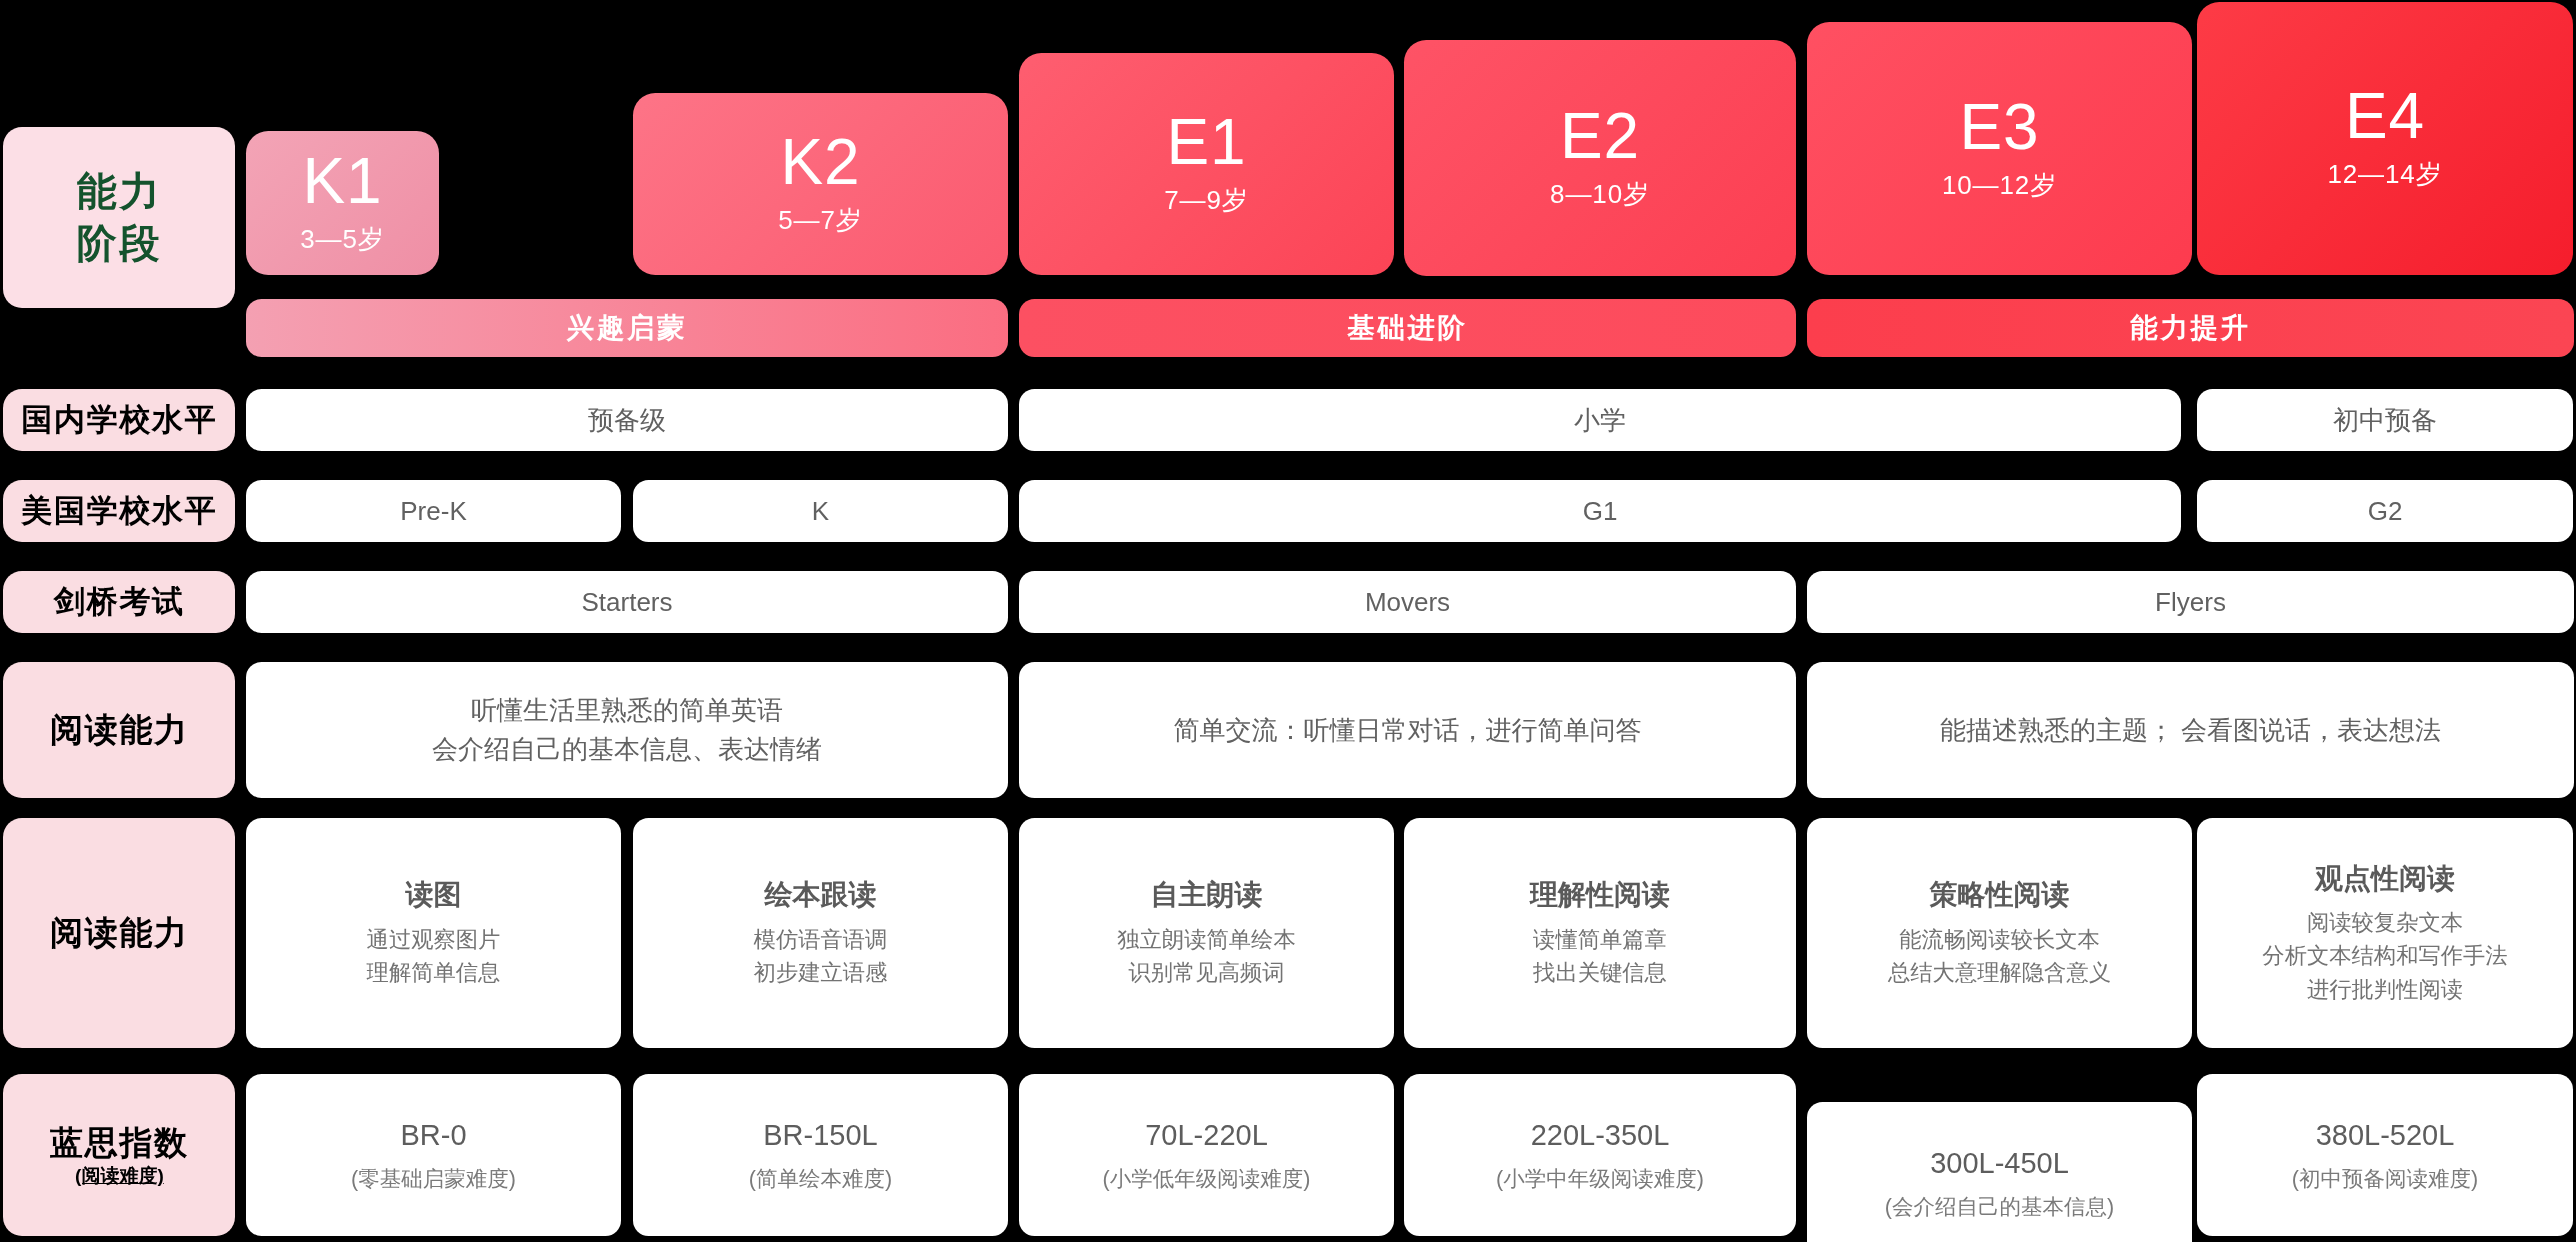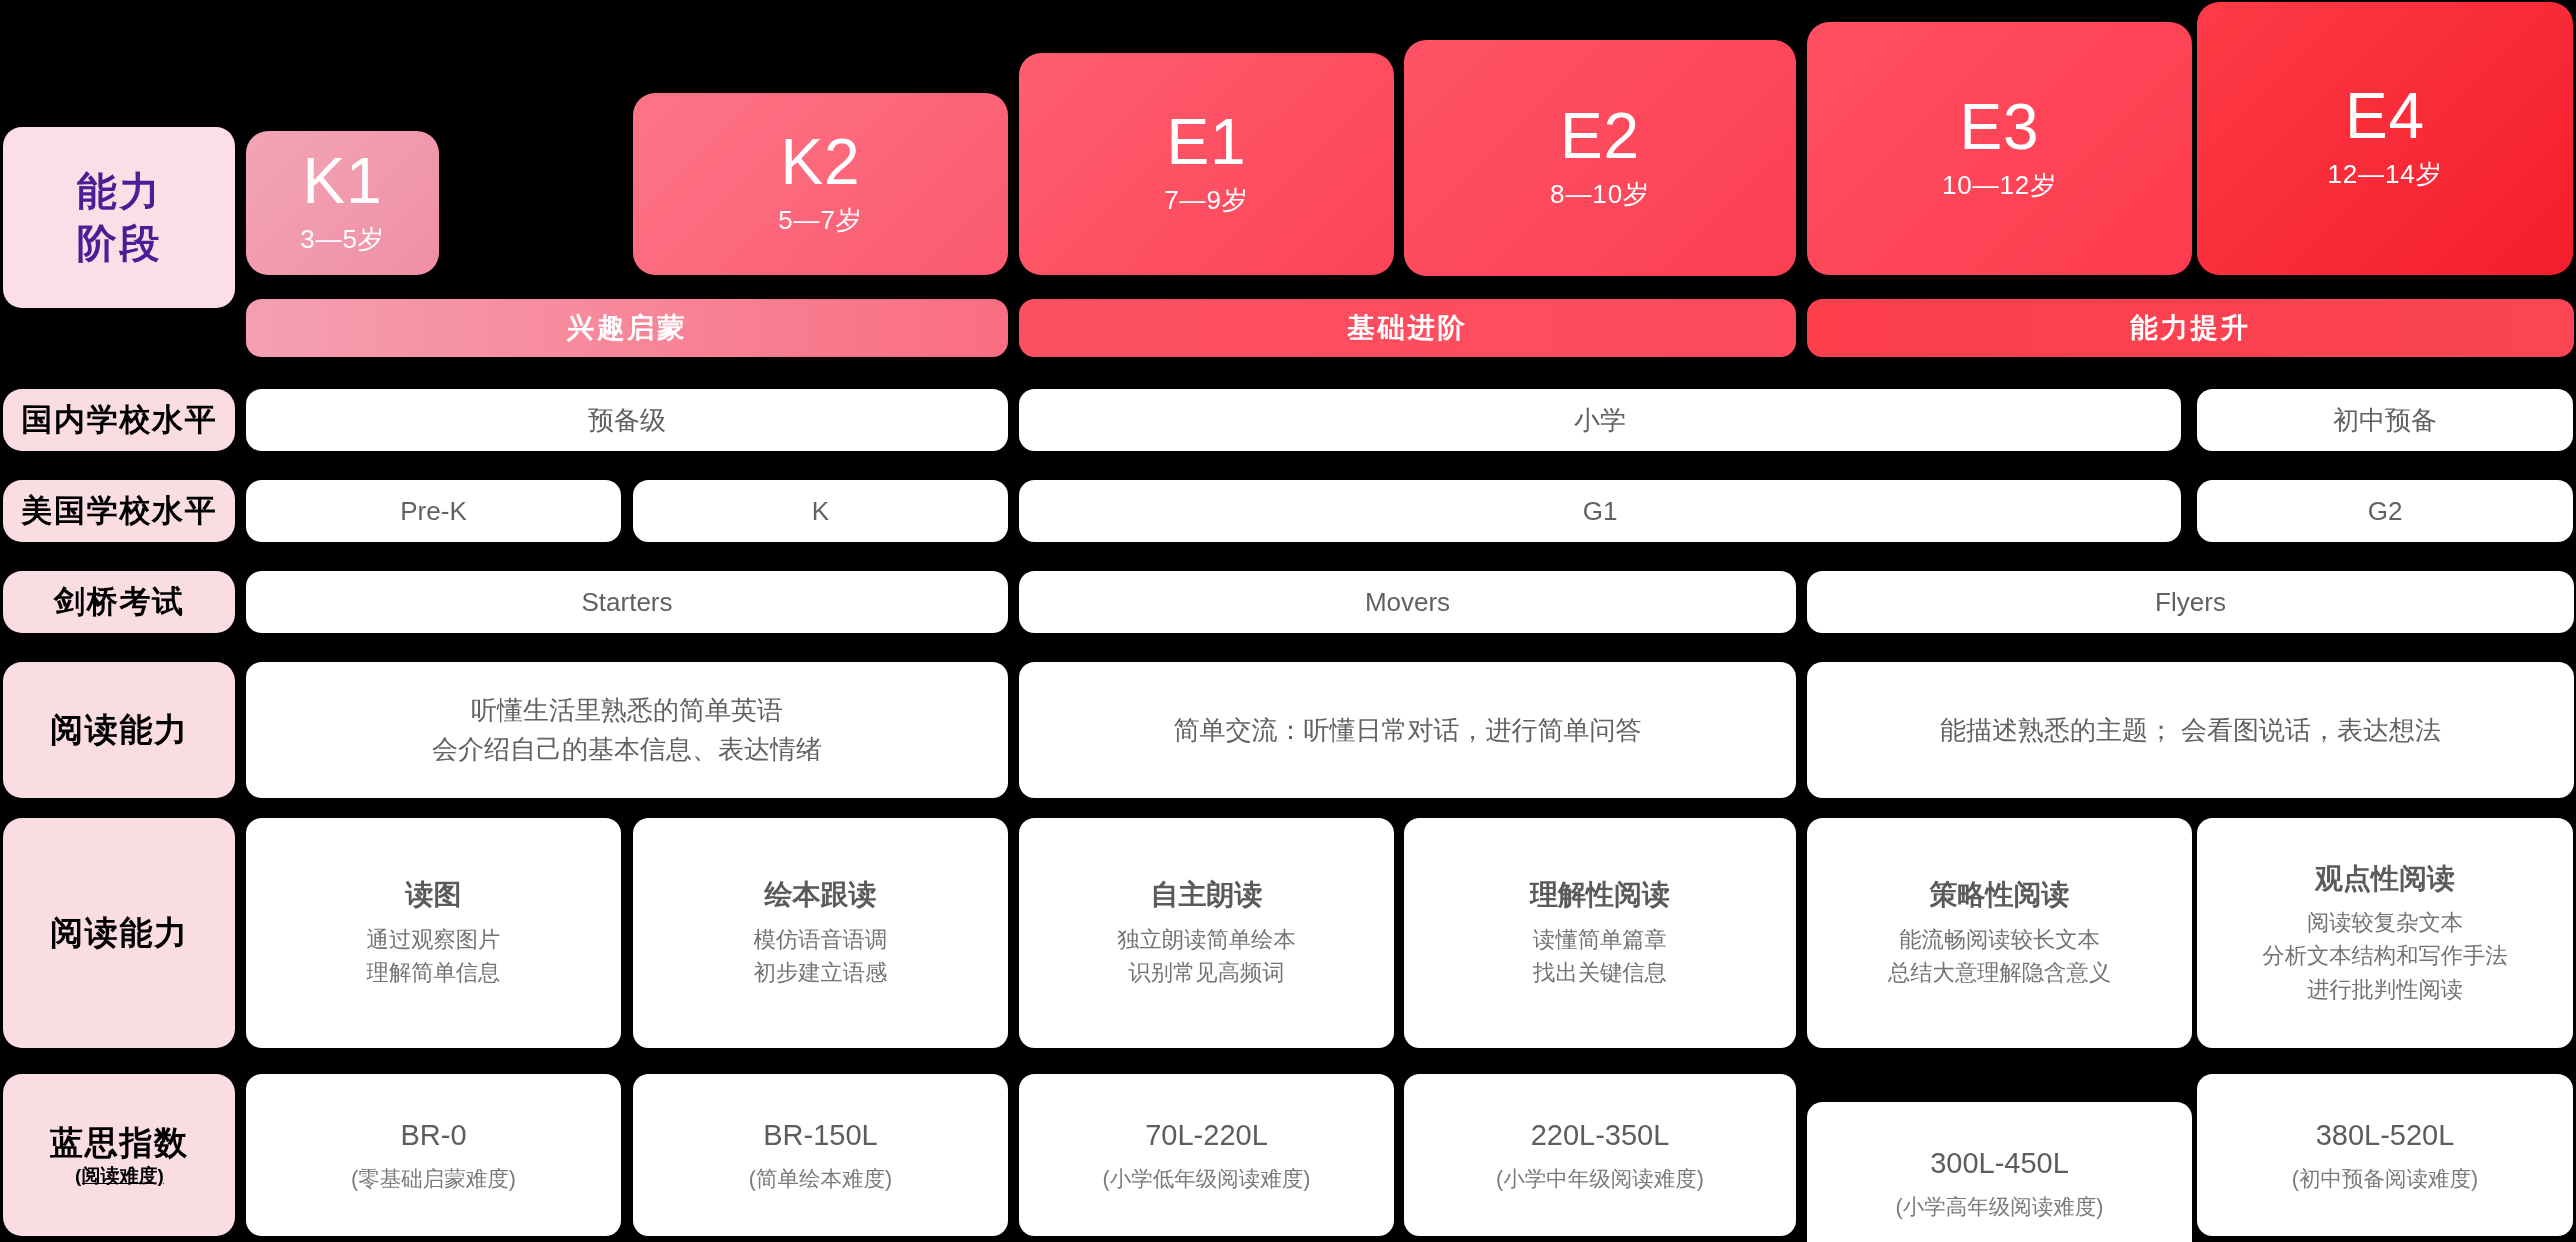--- a/index.html
+++ b/index.html
@@ -35,21 +35,21 @@
     color:#000000;
     font-weight:700;
     line-height:1.25;
   }
   .rowlabel .big{font-size:34px;letter-spacing:1.7px;}
   .rowlabel .sub{font-size:19px;font-weight:700;margin-top:1px;text-decoration:underline;}
 
   
   .cornerlabel{
     background:#fcdfe6;
-    color:#4c1d95;
+    color:#14532d;
     font-size:40px;
     font-weight:700;
     line-height:1.28;
     letter-spacing:2.6px;
   }
 
   
   .stagebox{
     color:#ffffff;
     border-radius:22.3px;
@@ -238,21 +238,21 @@
   <div class="cell white" style="left:1019px;top:1074px;width:375px;height:162px;">
     <span class="lex">70L-220L</span>
     <span class="lexsub">(小学低年级阅读难度)</span>
   </div>
   <div class="cell white" style="left:1404px;top:1074px;width:392px;height:162px;">
     <span class="lex">220L-350L</span>
     <span class="lexsub">(小学中年级阅读难度)</span>
   </div>
   <div class="cell white" style="left:1807px;top:1074px;width:385px;height:162px;margin-top:28px;">
     <span class="lex">300L-450L</span>
-    <span class="lexsub">(小学高年级阅读难度)</span>
+    <span class="lexsub">(会介绍自己的基本信息)</span>
   </div>
   <div class="cell white" style="left:2197px;top:1074px;width:376px;height:162px;">
     <span class="lex">380L-520L</span>
     <span class="lexsub">(初中预备阅读难度)</span>
   </div>
 
 </div>
 
 
 </body></html>

